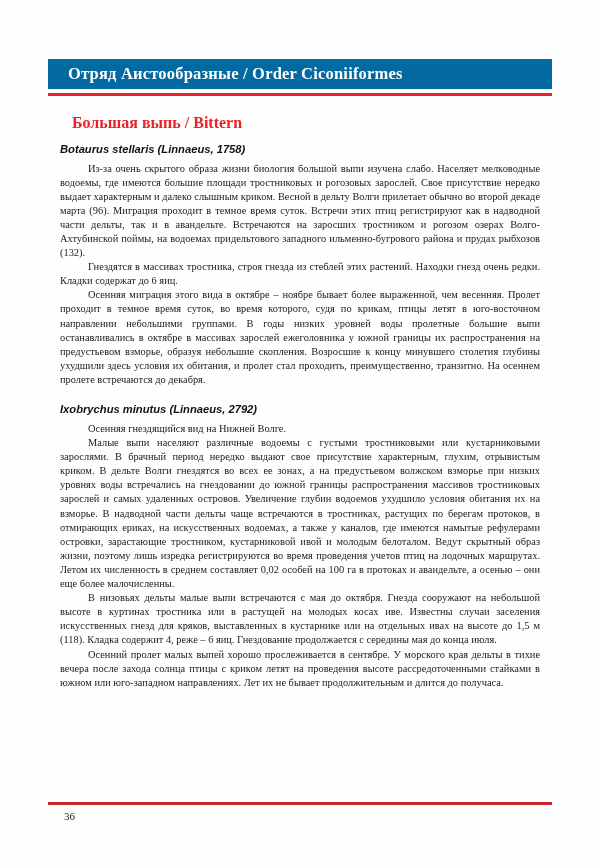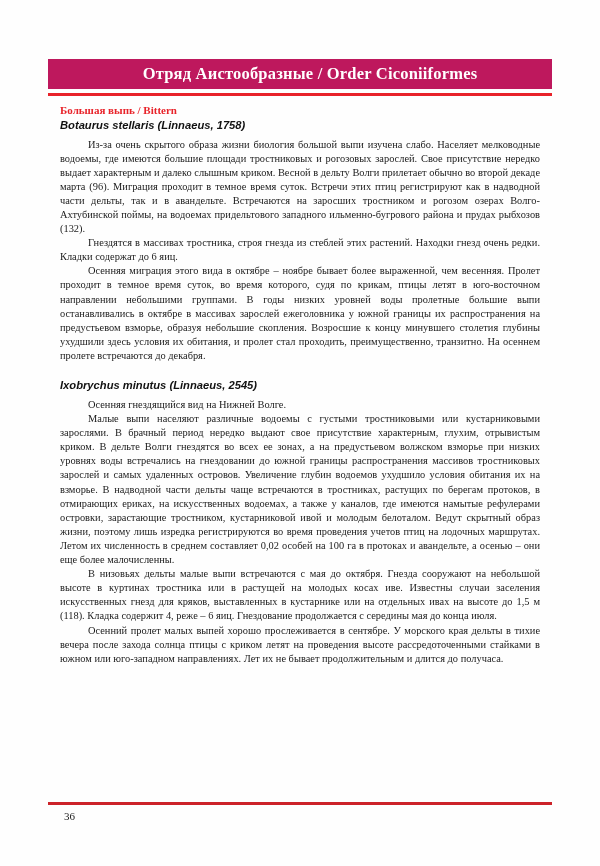--- a/index.html
+++ b/index.html
@@ -23,24 +23,23 @@
     background: #fefefe;
   }
 
   
   .header-band {
     position: absolute;
     left: 48px;
     top: 59px;
     width: 504px;
     height: 30px;
-    background: #be185d;
+    background: #0369a1;
     display: flex;
     align-items: center;
-    justify-content: center;
   }
   .header-title {
     color: #ffffff;
     font-family: "Liberation Serif", "DejaVu Serif", serif;
     font-weight: bold;
     font-size: 16.5px;
     letter-spacing: 0.2px;
     padding-left: 20px;
     white-space: nowrap;
   }
@@ -61,23 +60,23 @@
     width: 480px;
   }
 
   .species-block {
     margin-bottom: 0;
   }
 
   .species-name-ru {
     color: #e8232a;
     font-weight: bold;
-    font-size: 11px;
+    font-size: 16px;
     line-height: 13.5px;
-    margin: 0;
+    margin: 12px;
     font-family: "Liberation Serif", "DejaVu Serif", serif;
   }
   .species-latin {
     font-weight: bold;
     font-style: italic;
     font-size: 11.2px;
     line-height: 14px;
     margin: 0 0 6px 0;
     color: #111111;
     font-family: Liberation Sans, sans-serif;
@@ -132,21 +131,21 @@
       <div class="species-latin">Botaurus stellaris (Linnaeus, 1758)</div>
 
       <p class="body-par">Из-за очень скрытого образа жизни биология большой выпи изучена слабо. Населяет мелководные водоемы, где имеются большие площади тростниковых и рогозовых зарослей. Свое присутствие нередко выдает характерным и далеко слышным криком. Весной в дельту Волги прилетает обычно во второй декаде марта (96). Миграция проходит в темное время суток. Встречи этих птиц регистрируют как в надводной части дельты, так и в авандельте. Встречаются на заросших тростником и рогозом озерах Волго-Ахтубинской поймы, на водоемах придельтового западного ильменно-бугрового района и прудах рыбхозов (132).</p>
       <p class="body-par">Гнездятся в массивах тростника, строя гнезда из стеблей этих растений. Находки гнезд очень редки. Кладки содержат до 6 яиц.</p>
       <p class="body-par">Осенняя миграция этого вида в октябре – ноябре бывает более выраженной, чем весенняя. Пролет проходит в темное время суток, во время которого, судя по крикам, птицы летят в юго-восточном направлении небольшими группами. В годы низких уровней воды пролетные большие выпи останавливались в октябре в массивах зарослей ежеголовника у южной границы их распространения на предустьевом взморье, образуя небольшие скопления. Возросшие к концу минувшего столетия глубины ухудшили здесь условия их обитания, и пролет стал проходить, преимущественно, транзитно. На осеннем пролете встречаются до декабря.</p>
     </div>
 
     <div class="gap-before-species"></div>
 
     <div class="species-block">
-      <div class="species-latin">Ixobrychus minutus (Linnaeus, 2545)</div>
+      <div class="species-latin">Ixobrychus minutus (Linnaeus, 2792)</div>
 
       <p class="body-par">Осенняя гнездящийся вид на Нижней Волге.</p>
       <p class="body-par">Малые выпи населяют различные водоемы с густыми тростниковыми или кустарниковыми зарослями. В брачный период нередко выдают свое присутствие характерным, глухим, отрывистым криком. В дельте Волги гнездятся во всех ее зонах, а на предустьевом волжском взморье при низких уровнях воды встречались на гнездовании до южной границы распространения массивов тростниковых зарослей и самых удаленных островов. Увеличение глубин водоемов ухудшило условия обитания их на взморье. В надводной части дельты чаще встречаются в тростниках, растущих по берегам протоков, в отмирающих ериках, на искусственных водоемах, а также у каналов, где имеются намытые рефулерами островки, зарастающие тростником, кустарниковой ивой и молодым белоталом. Ведут скрытный образ жизни, поэтому лишь изредка регистрируются во время проведения учетов птиц на лодочных маршрутах. Летом их численность в среднем составляет 0,02 особей на 100 га в протоках и авандельте, а осенью – они еще более малочисленны.</p>
       <p class="body-par">В низовьях дельты малые выпи встречаются с мая до октября. Гнезда сооружают на небольшой высоте в куртинах тростника или в растущей на молодых косах иве. Известны случаи заселения искусственных гнезд для кряков, выставленных в кустарнике или на отдельных ивах на высоте до 1,5 м (118). Кладка содержит 4, реже – 6 яиц. Гнездование продолжается с середины мая до конца июля.</p>
       <p class="body-par">Осенний пролет малых выпей хорошо прослеживается в сентябре. У морского края дельты в тихие вечера после захода солнца птицы с криком летят на проведения высоте рассредоточенными стайками в южном или юго-западном направлениях. Лет их не бывает продолжительным и длится до получаса.</p>
     </div>
 
   </div>
 
   <div class="footer-rule"></div>

